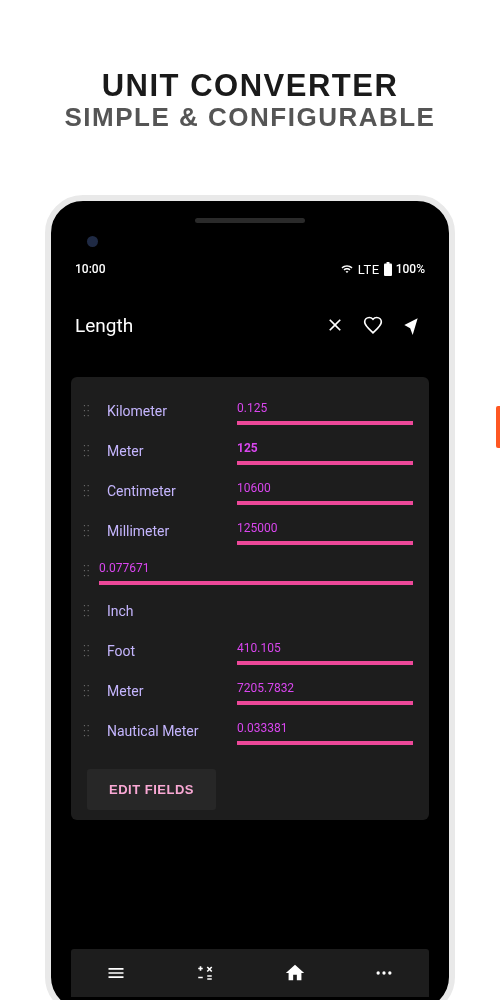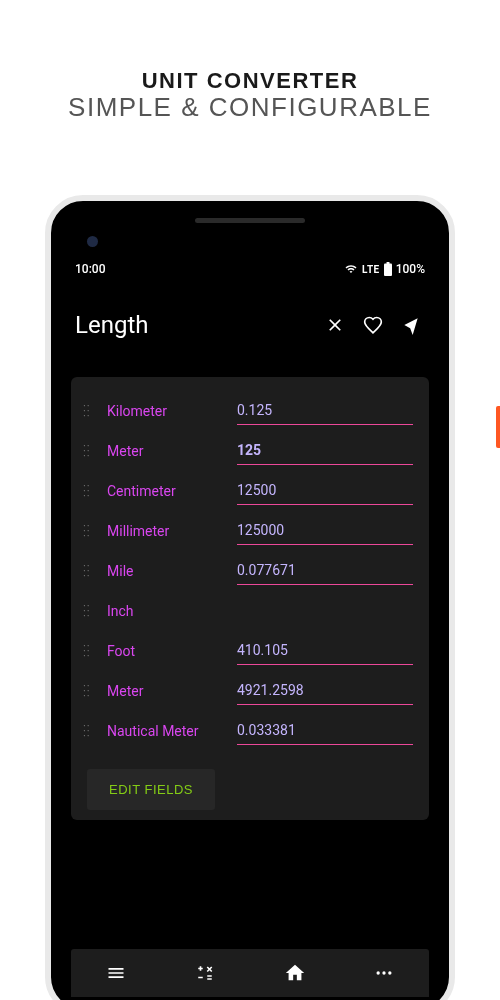--- a/index.html
+++ b/index.html
@@ -9,29 +9,29 @@
     width: 500px;
     height: 1000px;
     overflow: hidden;
     position: relative;
   }
   .promo-header {
     text-align: center;
     padding-top: 68px;
   }
   .promo-title {
-    font-size: 22px;
+    font-size: 31px;
     font-weight: 900;
     letter-spacing: 1.5px;
     color: #1a1a1a;
     font-family: Arial, sans-serif;
   }
   .promo-subtitle {
     font-size: 26px;
-    font-weight: 400;
+    font-weight: 700;
     letter-spacing: 1.5px;
     color: #555;
     margin-top: -2px;
     font-family: Arial, sans-serif;
   }
   .phone-frame {
     position: absolute;
     left: 50%;
     transform: translateX(-50%);
     top: 195px;
@@ -93,21 +93,21 @@
   }
   .app-bar {
     height: 48px;
     display: flex;
     align-items: center;
     padding: 0 10px;
     background: #000;
     color: #fff;
   }
   .app-title {
-    font-size: 24px;
+    font-size: 19px;
     font-weight: 400;
     flex: 1;
     padding-left: 2px;
   }
   .app-bar-actions {
     display: flex;
     gap: 18px;
     align-items: center;
     padding-right: 6px;
   }
@@ -132,44 +132,44 @@
     width: 18px;
     color: #777;
     font-size: 11px;
     line-height: 5px;
     letter-spacing: 1px;
     cursor: grab;
     padding-left: 2px;
   }
   .unit-label {
     flex: 0 0 138px;
-    color: #d946ef;
+    color: #c4b5fd;
     font-size: 14px;
     padding-left: 8px;
   }
   .unit-value {
     flex: 1;
-    color: #c4b5fd;
-    font-size: 14px;
-    border-bottom: 1px solid #ec4899;
+    color: #d946ef;
+    font-size: 12px;
+    border-bottom: 4px solid #ec4899;
     padding: 4px 0 6px 0;
     margin-right: 6px;
   }
   .unit-value.active {
     font-weight: 700;
   }
   .edit-btn {
     margin-top: 18px;
     margin-left: 6px;
     background: #272727;
-    color: #84cc16;
+    color: #f9a8d4;
     border: none;
     padding: 13px 22px;
     font-size: 13px;
-    font-weight: 400;
+    font-weight: 700;
     letter-spacing: 0.5px;
     border-radius: 3px;
     cursor: pointer;
   }
   .bottom-nav {
     height: 48px;
     background: #1d1d1d;
     display: flex;
     justify-content: space-around;
     align-items: center;
@@ -211,21 +211,21 @@
   <div class="screen">
 
     <div class="status-bar">
       <span>10:00</span>
       <div class="status-right">
         <span class="wifi-icon">
           <svg width="14" height="12" viewBox="0 0 24 24">
               <path fill="#fff" d="M1 9l2 2c4.97-4.97 13.03-4.97 18 0l2-2C16.93 2.93 7.07 2.93 1 9zm8 8l3 3 3-3c-1.66-1.66-4.34-1.66-6 0zm-4-4l2 2c2.76-2.76 7.24-2.76 10 0l2-2C15.14 9.14 8.86 9.14 5 13z"></path>
             </svg>
         </span>
-        <span class="lte-badge" style="font-size:10px;font-weight:700;letter-spacing:0.5px">LTE</span>
+        <span class="lte-badge" style="font-size:13px;font-weight:400;letter-spacing:0.5px">LTE</span>
         <span class="battery-icon">
           <svg width="8" height="14" viewBox="0 0 8 14">
               <rect x="0" y="1.5" width="8" height="12.5" rx="1" fill="#fff"></rect>
               <rect x="2.5" y="0" width="3" height="2" rx="0.5" fill="#fff"></rect>
             </svg>
         </span>
         <span>100%</span>
       </div>
     </div>
 
@@ -257,40 +257,39 @@
             <div class="drag-handle">··<br>··<br>··</div>
             <div class="unit-label">Kilometer</div>
             <div class="unit-value">0.125</div>
           </div><div class="unit-row">
             <div class="drag-handle">··<br>··<br>··</div>
             <div class="unit-label">Meter</div>
             <div class="unit-value active">125</div>
           </div><div class="unit-row">
             <div class="drag-handle">··<br>··<br>··</div>
             <div class="unit-label">Centimeter</div>
-            <div class="unit-value">12500</div>
+            <div class="unit-value">10600</div>
           </div><div class="unit-row">
             <div class="drag-handle">··<br>··<br>··</div>
             <div class="unit-label">Millimeter</div>
             <div class="unit-value">125000</div>
           </div><div class="unit-row">
             <div class="drag-handle">··<br>··<br>··</div>
-            <div class="unit-label">Mile</div>
             <div class="unit-value">0.077671</div>
           </div><div class="unit-row">
             <div class="drag-handle">··<br>··<br>··</div>
             <div class="unit-label">Inch</div>
           </div><div class="unit-row">
             <div class="drag-handle">··<br>··<br>··</div>
             <div class="unit-label">Foot</div>
             <div class="unit-value">410.105</div>
           </div><div class="unit-row">
             <div class="drag-handle">··<br>··<br>··</div>
             <div class="unit-label">Meter</div>
-            <div class="unit-value">4921.2598</div>
+            <div class="unit-value">7205.7832</div>
           </div><div class="unit-row">
             <div class="drag-handle">··<br>··<br>··</div>
             <div class="unit-label">Nautical Meter</div>
             <div class="unit-value">0.033381</div>
           </div><button class="edit-btn">EDIT FIELDS</button>
       </div>
     </div>
 
     <div class="bottom-nav">
       <div class="nav-btn">

